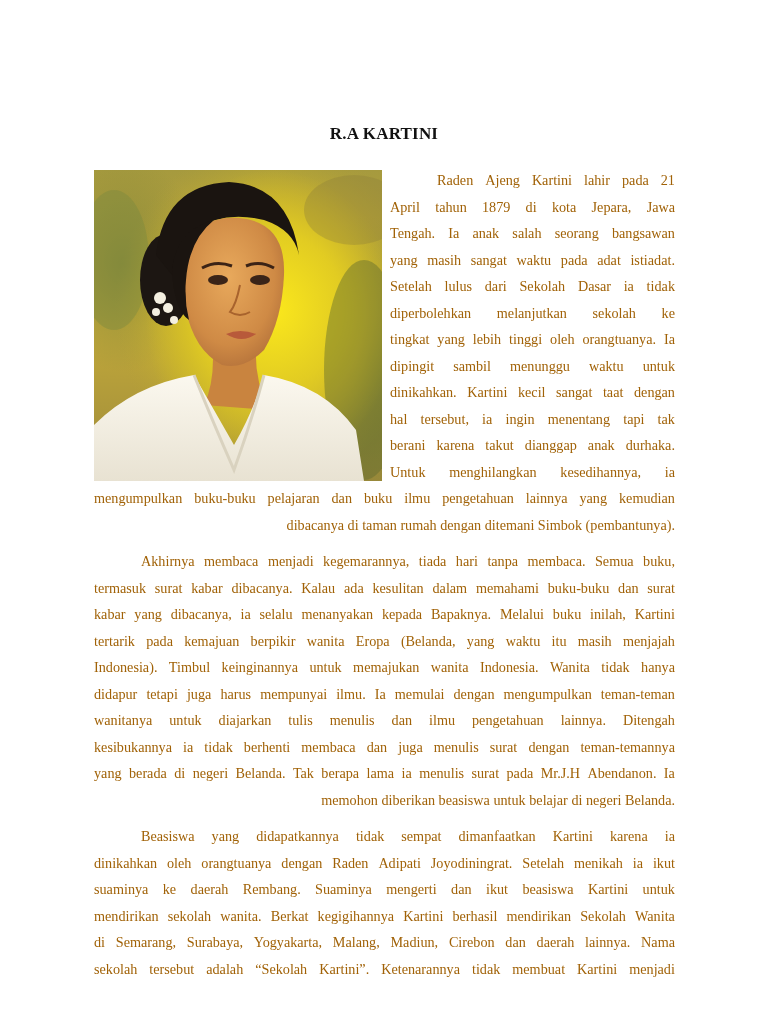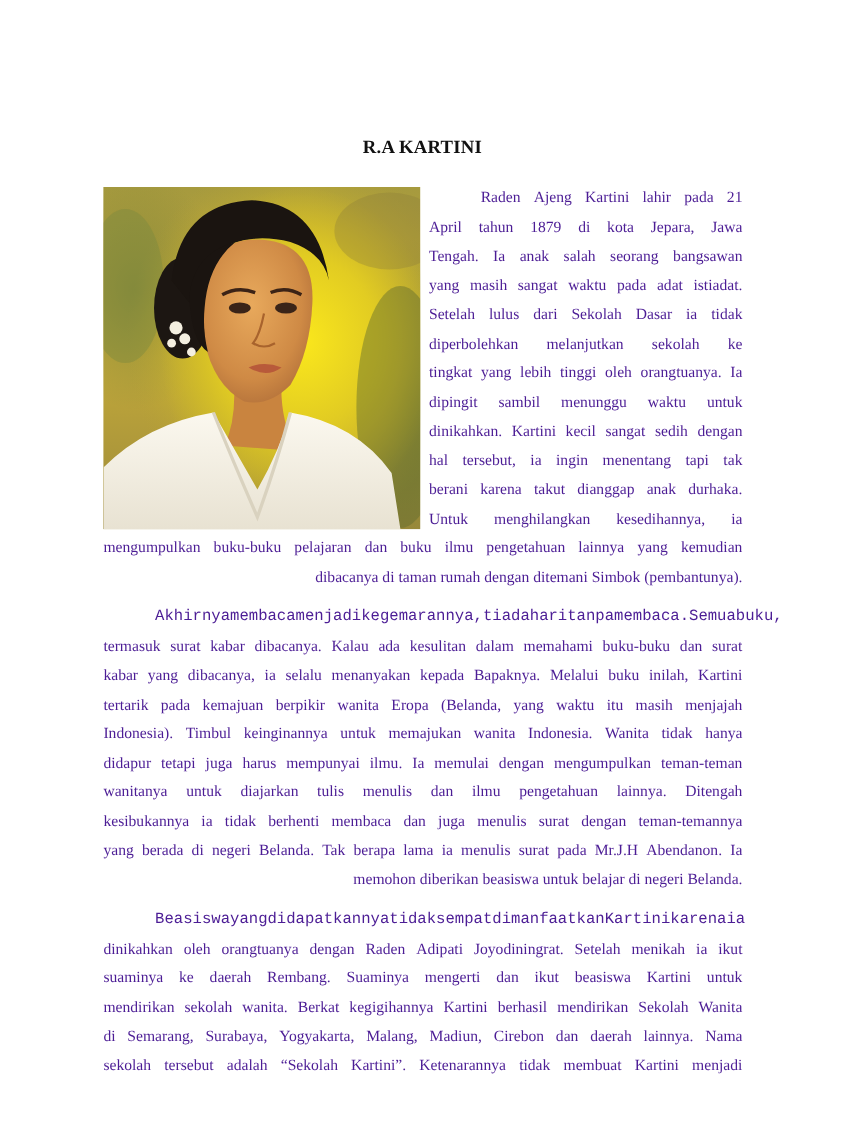--- a/index.html
+++ b/index.html
@@ -44,21 +44,21 @@
         radial-gradient(ellipse 55% 60% at 62% 48%, #f4e21a 0%, #e9d320 30%, #c9b32a 55%, rgba(0,0,0,0) 80%),
         radial-gradient(ellipse 40% 50% at 10% 30%, #8a8a3a 0%, rgba(0,0,0,0) 70%),
         radial-gradient(ellipse 40% 60% at 95% 60%, #6f7a35 0%, rgba(0,0,0,0) 75%),
         linear-gradient(180deg, #a69a3e 0%, #c2a93a 50%, #9d8a3a 100%);
     }
     .portrait svg { display: block; }
     .body-text {
       font-size: 14.2px;
       line-height: 26.5px;
       text-align: justify;
-      color: #4c1d95;
+      color: #a16207;
     }
     .intro-block {
       position: absolute;
       left: 390px;
       top: 167px;
       width: 285px;
     }
     .intro-line {
       height: 26.5px;
       text-align: justify;
@@ -72,21 +72,21 @@
       position: absolute;
       left: 94px;
       width: 581px;
     }
     .line {
       height: 26.5px;
       display: flex;
       justify-content: space-between;
       white-space: nowrap;
     }
-    .line.indent { padding-left: 47px; font-family: Liberation Mono, monospace; }
+    .line.indent { padding-left: 47px; }
     .line.last { justify-content: flex-end; }
     .w { display: inline-block; }
   </style>
 </head>
 <body>
 
 <div class="page">
 
   <div class="title">R.A KARTINI</div>
 
@@ -207,21 +207,21 @@
         <span class="w">sambil</span>
         <span class="w">menunggu</span>
         <span class="w">waktu</span>
         <span class="w">untuk</span>
       </div>
     <div class="intro-line">
         <span class="w">dinikahkan.</span>
         <span class="w">Kartini</span>
         <span class="w">kecil</span>
         <span class="w">sangat</span>
-        <span class="w">sedih</span>
+        <span class="w">taat</span>
         <span class="w">dengan</span>
       </div>
     <div class="intro-line">
         <span class="w">hal</span>
         <span class="w">tersebut,</span>
         <span class="w">ia</span>
         <span class="w">ingin</span>
         <span class="w">menentang</span>
         <span class="w">tapi</span>
         <span class="w">tak</span>

